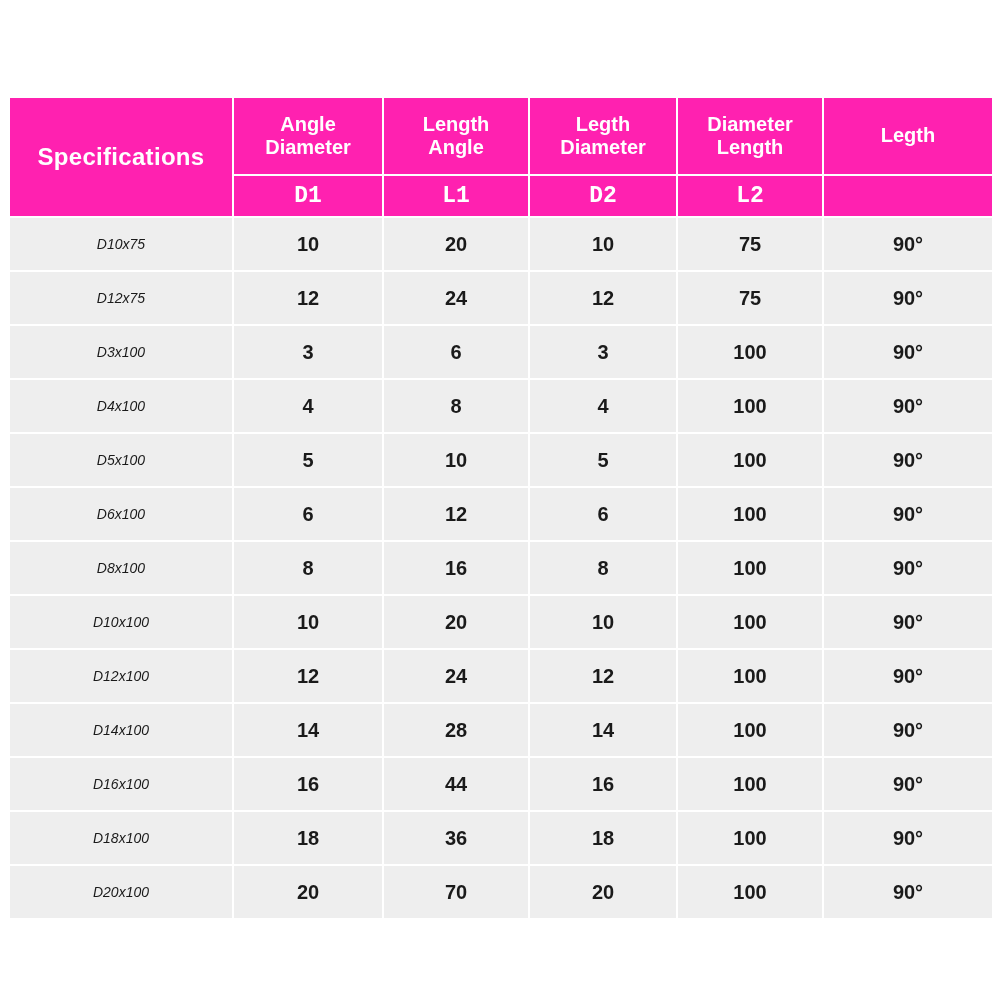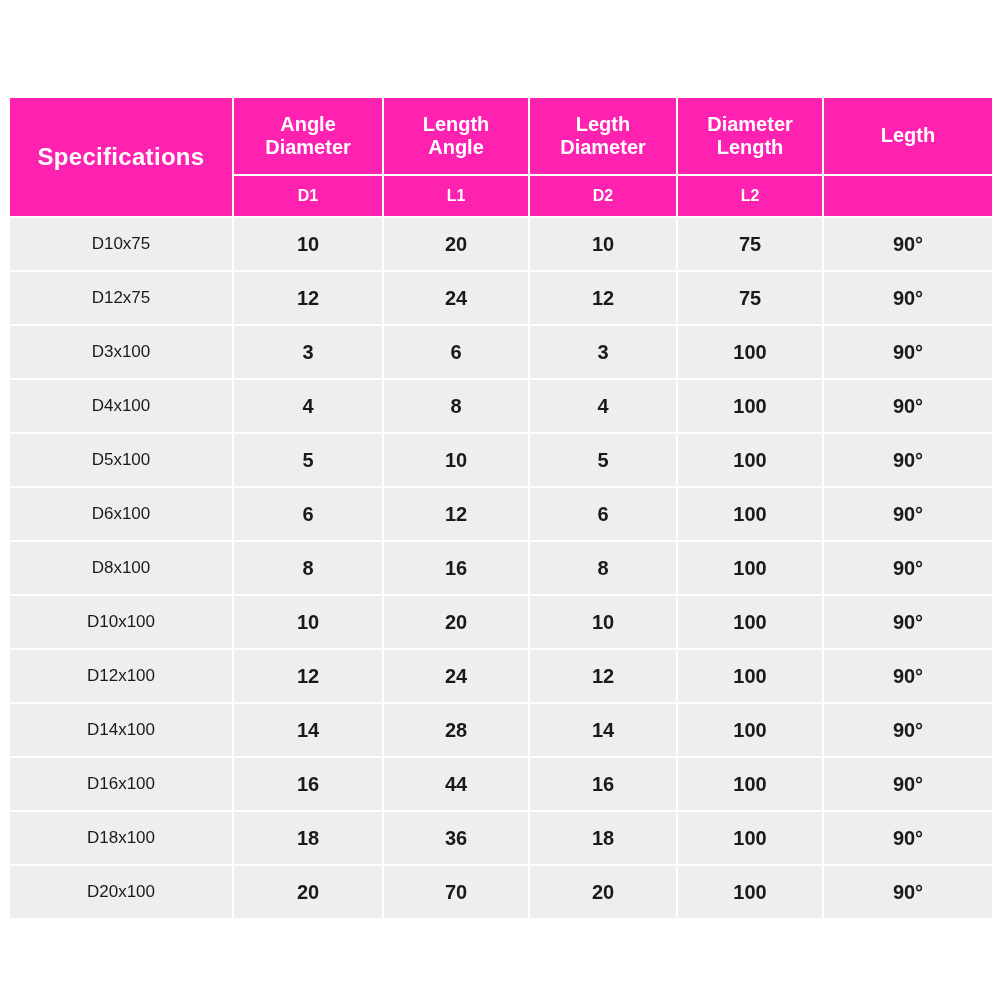--- a/index.html
+++ b/index.html
@@ -40,33 +40,35 @@
   }
   .hdr-spec {
     font-size: 24px;
     letter-spacing: 0.3px;
   }
   .hdr-top {
     font-size: 20px;
     height: 76px;
   }
   .hdr-sub {
-    font-size: 16px;
+    font-size: 23px;
     height: 40px;
+    font-family: Liberation Mono, monospace;
   }
   td.cell {
     background: #eeeeee;
     color: #1a1a1a;
     text-align: center;
     vertical-align: middle;
     height: 52px;
   }
   td.cell-spec {
-    font-size: 17px;
+    font-size: 14px;
     font-weight: normal;
+    font-style: italic;
   }
   td.cell-val {
     font-size: 20px;
     font-weight: bold;
   }
   col.c-spec { width: 224px; }
   col.c-d1   { width: 150px; }
   col.c-l1   { width: 146px; }
   col.c-d2   { width: 148px; }
   col.c-l2   { width: 146px; }

